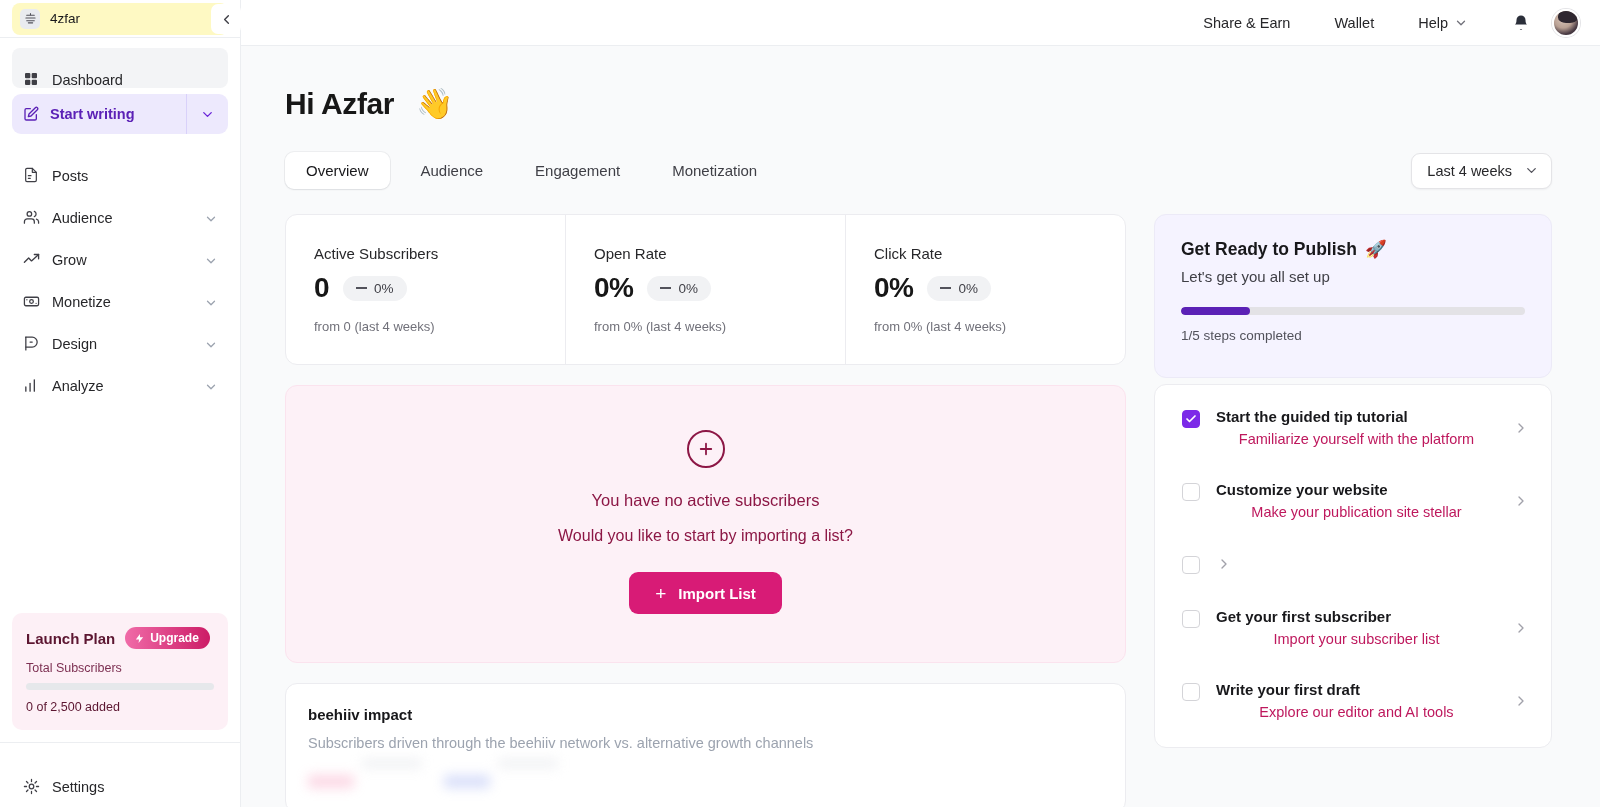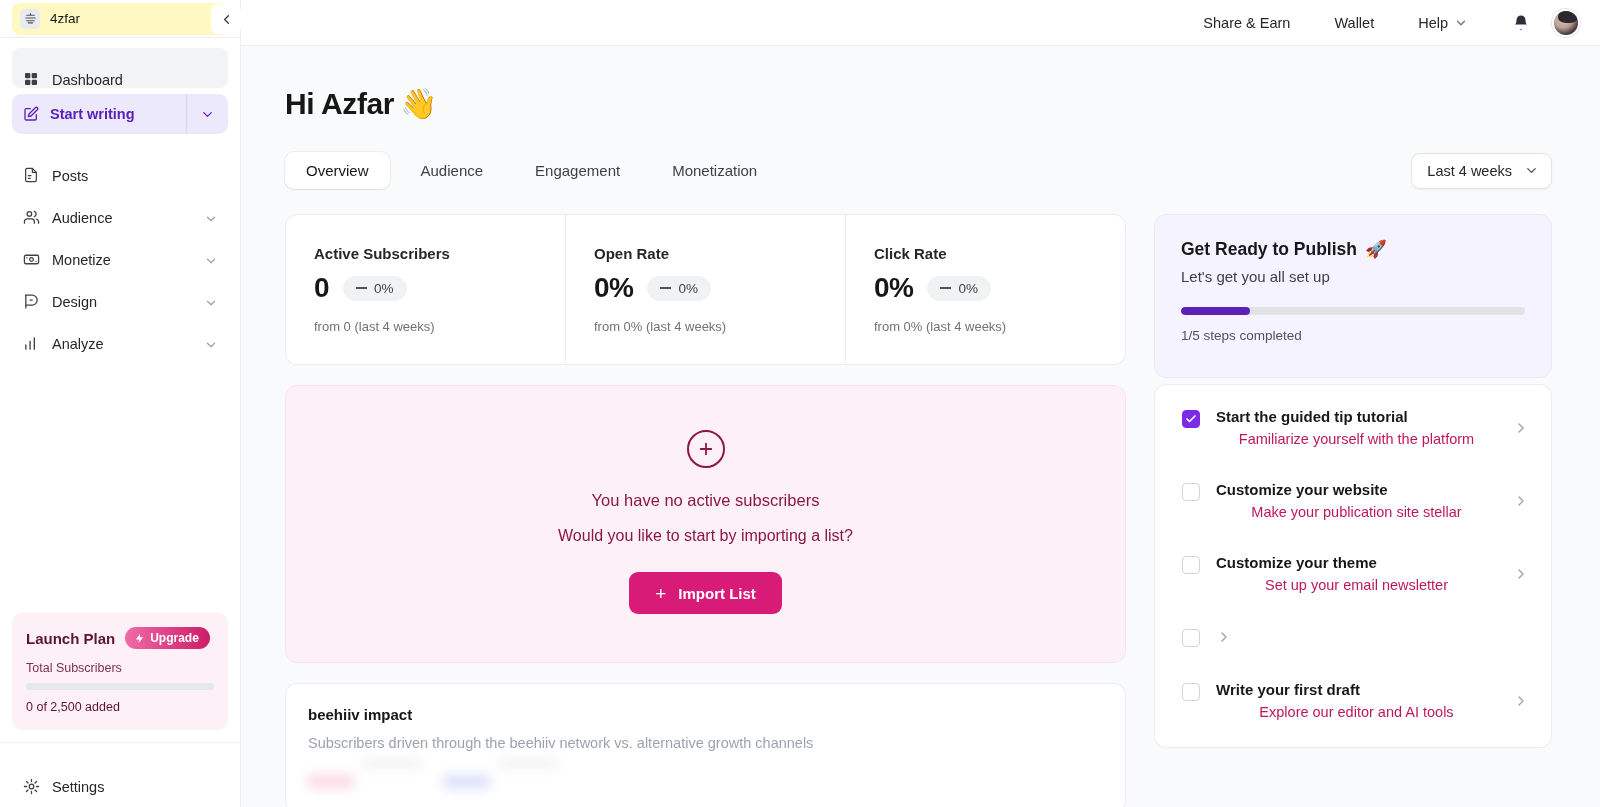--- a/index.html
+++ b/index.html
@@ -115,21 +115,21 @@
     background: radial-gradient(circle at 38% 32%, #d9c6bb 0%, #b9a093 42%, #4a3b44 70%, #2c2430 100%);
     border: 2px solid #fff; box-shadow: 0 0 0 1px #e4e4e7; cursor: pointer;
     overflow: hidden; position: relative;
   }
   .avatar::after {
     content: ""; position: absolute; left: 4px; top: -2px; width: 20px; height: 14px;
     border-radius: 50% 50% 40% 40%; background: #2f2730;
   }
 
   .content { flex: 1 1 auto; overflow: hidden; padding: 40px 48px 0 44px; }
-  .greeting { font-size: 30px; font-weight: 700; letter-spacing: -0.4px; display: flex; align-items: center; gap: 6px; }
+  .greeting { font-size: 30px; font-weight: 700; letter-spacing: -0.4px; display: flex; align-items: center; gap: 22px; }
   .greet-sub { font-size: 16.5px; color: #52525b; margin-top: 11px; }
 
   .tabs-row { display: flex; align-items: center; margin-top: 31px; gap: 0; }
   .tabs { display: flex; align-items: center; gap: 10px; }
   .tab {
     font-size: 15px; color: #3f3f46; padding: 10px 21px;
     border-radius: 9px; cursor: pointer; white-space: nowrap;
   }
   .tab.active { background: #ffffff; box-shadow: 0 1px 2px rgba(16,24,40,.07), 0 0 0 1px rgba(16,24,40,.05); color: #18181b; }
   .range-select {
@@ -142,21 +142,21 @@
   .cols { display: flex; gap: 28px; margin-top: 25px; align-items: flex-start; }
   .col-left { flex: 1 1 auto; min-width: 0; }
   .col-right { flex: 0 0 398px; }
 
   .stats-card {
     background: #fff; border: 1px solid #ececf0; border-radius: 12px;
     display: flex; overflow: hidden;
   }
   .stat { flex: 1 1 0; padding: 30px 28px 30px 28px; min-width: 0; }
   .stat + .stat { border-left: 1px solid #ececf0; }
-  .stat-title { font-size: 15px; color: #27272a; font-weight: bold; }
+  .stat-title { font-size: 15px; color: #27272a; }
   .stat-row { display: flex; align-items: center; gap: 14px; margin-top: 10px; }
   .stat-value { font-size: 28px; font-weight: 700; letter-spacing: -0.5px; }
   .delta {
     background: #f1f2f4; border-radius: 999px; padding: 5px 13px;
     font-size: 13.5px; color: #3f3f46; display: inline-flex; align-items: center; gap: 7px;
     white-space: nowrap;
   }
   .delta .dash { display:inline-block; width:11px; height:1.6px; background:#52525b; }
   .stat-foot { font-size: 13px; color: #71717a; margin-top: 15px; }
 
@@ -303,20 +303,34 @@
           </svg>
         </span>
         <span class="label">Audience</span>
         <span class="chev">
           <svg width="14" height="14" viewBox="0 0 24 24" fill="none" stroke="currentColor" stroke-width="2.2" stroke-linecap="round" stroke-linejoin="round">
               <polyline points="6 9 12 15 18 9"></polyline>
             </svg>
         </span>
       </div>
 
+      <div class="nav-item">
+        <span class="nav-icon">
+          <svg width="17" height="17" viewBox="0 0 24 24" fill="none" stroke="currentColor" stroke-width="1.9" stroke-linecap="round" stroke-linejoin="round">
+            <polyline points="2 16 8 10 12 14 22 5"></polyline>
+              <polyline points="16 5 22 5 22 11"></polyline>
+          </svg>
+        </span>
+        <span class="label">Grow</span>
+        <span class="chev">
+          <svg width="14" height="14" viewBox="0 0 24 24" fill="none" stroke="currentColor" stroke-width="2.2" stroke-linecap="round" stroke-linejoin="round">
+              <polyline points="6 9 12 15 18 9"></polyline>
+            </svg>
+        </span>
+      </div>
 
       <div class="nav-item">
         <span class="nav-icon">
           <svg width="17" height="17" viewBox="0 0 24 24" fill="none" stroke="currentColor" stroke-width="1.8" stroke-linecap="round" stroke-linejoin="round">
             <rect x="2" y="6" width="20" height="12" rx="2"></rect>
               <circle cx="12" cy="12" r="2.6"></circle>
             <line x1="5.5" y1="9.5" x2="5.5" y2="9.6"></line>
               <line x1="18.5" y1="14.5" x2="18.5" y2="14.6"></line>
           </svg>
         </span>
@@ -558,33 +572,33 @@
               </span>
               <span class="ci-arrow">
                 <svg width="16" height="16" viewBox="0 0 24 24" fill="none" stroke="currentColor" stroke-width="2" stroke-linecap="round" stroke-linejoin="round">
                     <polyline points="9 18 15 12 9 6"></polyline>
                   </svg>
               </span>
             </div>
 
             <div class="check-item">
               <span class="cbox"></span>
-              <span class="ci-body">
-                <span class="ci-title" style="display:block">Customize your theme</span>
-                <span class="ci-sub" style="display:block">Set up your email newsletter</span>
-              </span>
               <span class="ci-arrow">
                 <svg width="16" height="16" viewBox="0 0 24 24" fill="none" stroke="currentColor" stroke-width="2" stroke-linecap="round" stroke-linejoin="round">
                     <polyline points="9 18 15 12 9 6"></polyline>
                   </svg>
               </span>
             </div>
 
             <div class="check-item">
               <span class="cbox"></span>
+              <span class="ci-body">
+                <span class="ci-title" style="display:block">Get your first subscriber</span>
+                <span class="ci-sub" style="display:block">Import your subscriber list</span>
+              </span>
               <span class="ci-arrow">
                 <svg width="16" height="16" viewBox="0 0 24 24" fill="none" stroke="currentColor" stroke-width="2" stroke-linecap="round" stroke-linejoin="round">
                     <polyline points="9 18 15 12 9 6"></polyline>
                   </svg>
               </span>
             </div>
 
             <div class="check-item">
               <span class="cbox"></span>
               <span class="ci-body">

